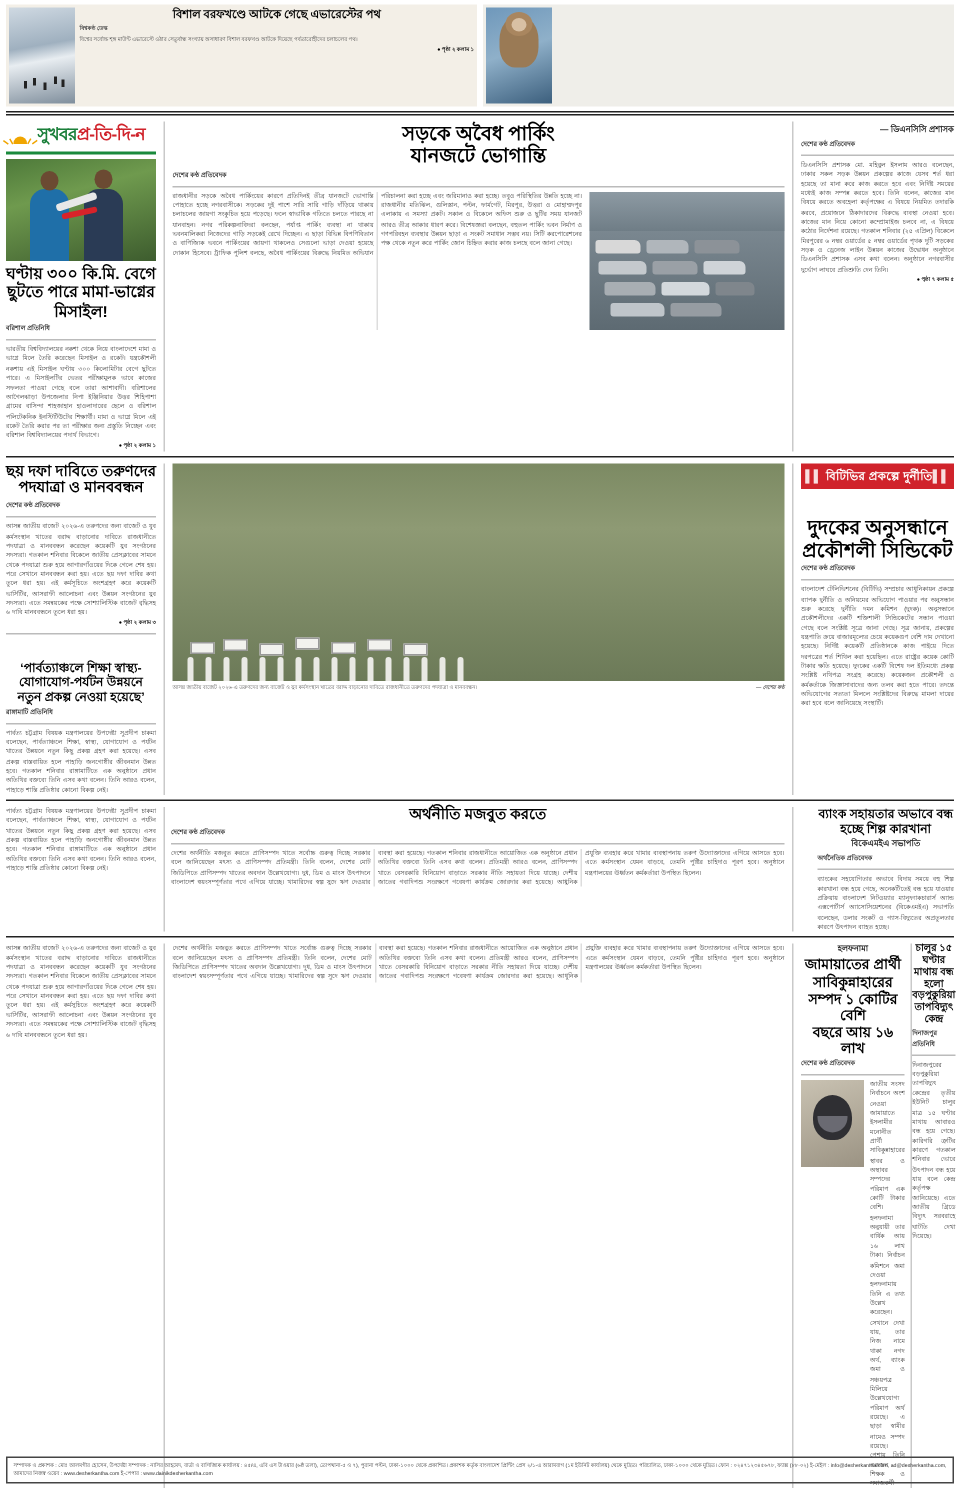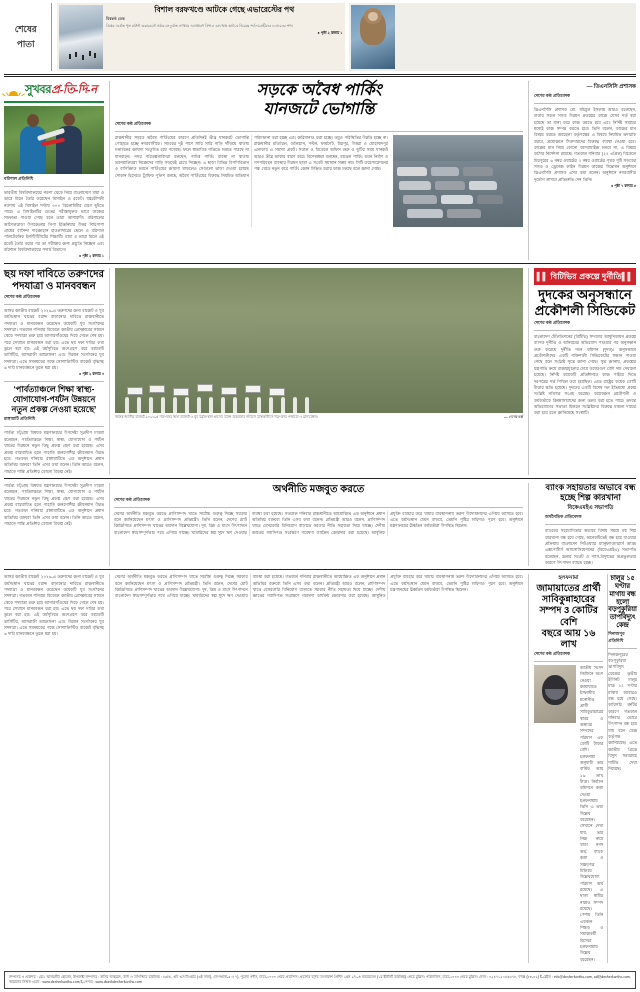--- a/index.html
+++ b/index.html
@@ -37,21 +37,21 @@
   .paper-title {
     font-size: 33px; font-weight: bold; letter-spacing: -1px;
     text-align: center; line-height: 1.0; color: #000;
     padding-top: 3px; font-family: "Liberation Serif", serif;
   }
   .dateline {
     font-size: 5.6px; font-weight: bold; text-align: center; color: #222;
     background: #eef3f7; border-top: 1px solid #9aa; border-bottom: 1px solid #9aa;
     margin-top: 5px; padding: 2px 0;
   }
-  .top-news { flex: 1; display: flex; gap: 4px; }
+  .top-news { flex: 1; display: flex; gap: 4px; font-family: Liberation Serif, serif; }
   .tn-card { flex: 1; display: flex; gap: 3px; background: #f3efe7; padding: 2px; }
   .tn-card.alt { background: #efeee9; }
   .tn-thumb { width: 44px; background: #b9c7d2; position: relative; overflow: hidden; flex: 0 0 44px; }
   .tn-thumb.snow {
     background: linear-gradient(170deg,#cfd9e2 0%,#9fb0bf 40%,#e8edf1 55%,#7f8e9c 100%);
   }
   .tn-thumb.monkey {
     background: linear-gradient(160deg,#6f98bb 0%,#8fb0c9 45%,#3c5f7d 100%);
   }
   .tn-thumb .monkey-body {
@@ -90,21 +90,21 @@
   .sun-icon { width: 18px; height: 11px; position: relative; flex: 0 0 18px; }
   .sun-icon .disc {
     position: absolute; left: 5px; bottom: 0; width: 9px; height: 5px;
     background: #f0a500; border-radius: 9px 9px 0 0;
   }
   .sun-icon .ray {
     position: absolute; bottom: 0; width: 1.2px; height: 4px; background: #f0a500;
     transform-origin: bottom center;
   }
   .sukhobor-title { font-size: 11.5px; font-weight: bold; color: #1a7f3a; letter-spacing: -0.4px; }
-  .sukhobor-title .red { color: #d0232b; font-style: italic; }
+  .sukhobor-title .red { color: #d0232b; }
   .photo {
     width: 100%; background: #bcc8b4; position: relative; overflow: hidden;
   }
   .photo-missile {
     height: 68px;
     background: linear-gradient(165deg,#4e7a3a 0%,#6f9a4e 35%,#3d5c2e 100%);
   }
   .photo-missile .p1, .photo-missile .p2 {
     position: absolute; bottom: 0; width: 26px; height: 48px; border-radius: 10px 10px 0 0;
   }
@@ -175,37 +175,33 @@
   .footer {
     position: absolute; left: 4px; right: 4px; bottom: 3px;
     border: 1px solid #444; padding: 2.5px 4px;
     font-size: 3.5px; line-height: 1.55; color: #333; text-align: justify;
   }
 
   
   .h-sm { font-size: 8.2px; }
   .h-md { font-size: 10px; }
   .h-lg { font-size: 13px; }
-  .h-xl { font-size: 16px; font-style: italic; }
+  .h-xl { font-size: 13px; }
   .center { text-align: center; }
-  .mt2 { margin-top: 2px; } .mt3 { margin-top: 3px; }
+  .mt2 { margin-top: 18px; } .mt3 { margin-top: 3px; }
   .cols2 { column-count: 2; column-gap: 5px; column-rule: 1px solid #ddd; }
   .cols3 { column-count: 3; column-gap: 5px; column-rule: 1px solid #ddd; }
   .attrib { font-size: 5.6px; font-weight: bold; text-align: right; color: #222; margin-top: 1px; }
 </style>
 </head>
 <body>
 
 <div class="page">
 
   <div class="masthead">
-    <div class="flag-left">
-      <div class="l1">শেষের</div>
-      <div class="l2">পাতা</div>
-    </div>
     <div class="top-news">
 
       <div class="tn-card">
         <div class="tn-thumb snow">
           <div class="climbers">
             <i style="left:10px;bottom:2px"></i>
               <i style="left:16px;bottom:4px"></i>
             <i style="left:23px;bottom:1px"></i>
               <i style="left:30px;bottom:5px"></i>
             <i style="left:35px;bottom:3px"></i>
@@ -251,20 +247,21 @@
 
       <div class="photo photo-missile">
         <div class="p1"></div>
           <div class="p2"></div>
         <div class="head1"></div>
           <div class="head2"></div>
         <div class="rocket"></div>
           <div class="rocket2"></div>
       </div>
 
+      <div class="hl sukhobor-hl">ঘণ্টায় ৩০০ কি.মি. বেগে ছুটতে পারে মামা-ভাগ্নের মিসাইল!</div>
       <div class="byline">বরিশাল প্রতিনিধি</div>
       <div class="rule-thin"></div>
       <div class="body-text">ভারতীয় বিশ্ববিদ্যালয়ের নকশা থেকে নিয়ে বাংলাদেশে মামা ও ভাগ্নে মিলে তৈরি করেছেন মিসাইল ও রকেট। যন্ত্রকৌশলী নকশায় এই মিসাইল ঘণ্টায় ৩০০ কিলোমিটার বেগে ছুটতে পারে। এ মিসাইলটির ভেতর পরীক্ষামূলক ভাবে কাজের সফলতা পাওয়া গেছে বলে তারা আশাবাদী। বরিশালের আগৈলঝাড়া উপজেলার নিপা ইঞ্জিনিয়ার উত্তর শিহিপাশা গ্রামের বাসিন্দা শাহজাহান হাওলাদারের ছেলে ও বরিশাল পলিটেকনিক ইনস্টিটিউটের শিক্ষার্থী। মামা ও ভাগ্নে মিলে এই রকেট তৈরি করার পর তা পরীক্ষার জন্য প্রস্তুতি নিচ্ছেন এবং বরিশাল বিশ্ববিদ্যালয়ের পদার্থ বিভাগে।</div>
       <div class="jump">● পৃষ্ঠা ২ কলাম ১</div>
     </div>
 
     <div class="col-mid vrule" style="padding-left:5px">
       <div class="hl h-xl">সড়কে অবৈধ পার্কিং</div>
       <div class="hl h-xl">যানজটে ভোগান্তি</div>
       <div class="byline">দেশের কণ্ঠ প্রতিবেদক</div>
@@ -397,21 +394,21 @@
 
     <div class="col-mid vrule" style="padding-left:5px">
       <div class="body-text cols3">দেশের অর্থনীতি মজবুত করতে প্রাণিসম্পদ খাতে সর্বোচ্চ গুরুত্ব দিচ্ছে সরকার বলে জানিয়েছেন মৎস্য ও প্রাণিসম্পদ প্রতিমন্ত্রী। তিনি বলেন, দেশের মোট জিডিপিতে প্রাণিসম্পদ খাতের অবদান উল্লেখযোগ্য। দুধ, ডিম ও মাংস উৎপাদনে বাংলাদেশ স্বয়ংসম্পূর্ণতার পথে এগিয়ে যাচ্ছে। খামারিদের স্বল্প সুদে ঋণ দেওয়ার ব্যবস্থা করা হয়েছে। গতকাল শনিবার রাজধানীতে আয়োজিত এক অনুষ্ঠানে প্রধান অতিথির বক্তব্যে তিনি এসব কথা বলেন। প্রতিমন্ত্রী আরও বলেন, প্রাণিসম্পদ খাতে বেসরকারি বিনিয়োগ বাড়াতে সরকার নীতি সহায়তা দিয়ে যাচ্ছে। দেশীয় জাতের গবাদিপশু সংরক্ষণে গবেষণা কার্যক্রম জোরদার করা হয়েছে। আধুনিক প্রযুক্তি ব্যবহার করে খামার ব্যবস্থাপনায় তরুণ উদ্যোক্তাদের এগিয়ে আসতে হবে। এতে কর্মসংস্থান যেমন বাড়বে, তেমনি পুষ্টির চাহিদাও পূরণ হবে। অনুষ্ঠানে মন্ত্রণালয়ের ঊর্ধ্বতন কর্মকর্তারা উপস্থিত ছিলেন।</div>
     </div>
 
     <div class="col-right vrule" style="padding-left:5px">
       <div style="display:flex;gap:4px">
         <div style="flex:1.45">
           <div class="center" style="font-size:5.4px;font-weight:bold;color:#222">হলফনামা</div>
           <div class="hl" style="font-size:9.4px">জামায়াতের প্রার্থী সাবিকুন্নাহারের</div>
-          <div class="hl" style="font-size:9.4px">সম্পদ 3 কোটির বেশি</div>
+          <div class="hl" style="font-size:9.4px">সম্পদ ১ কোটির বেশি</div>
           <div class="hl" style="font-size:9.4px">বছরে আয় ১৬ লাখ</div>
           <div class="byline">দেশের কণ্ঠ প্রতিবেদক</div>
           <div class="rule-thin"></div>
           <div style="display:flex;gap:4px">
             <div class="photo-person" style="width:42px;flex:0 0 42px">
               <div class="face"></div>
                 <div class="mask"></div>
             </div>
             <div class="body-text" style="flex:1">জাতীয় সংসদ নির্বাচনে অংশ নেওয়া জামায়াতে ইসলামীর মনোনীত প্রার্থী সাবিকুন্নাহারের স্থাবর ও অস্থাবর সম্পদের পরিমাণ এক কোটি টাকার বেশি। হলফনামা অনুযায়ী তার বার্ষিক আয় ১৬ লাখ টাকা। নির্বাচন কমিশনে জমা দেওয়া হলফনামায় তিনি এ তথ্য উল্লেখ করেছেন। সেখানে দেখা যায়, তার নিজ নামে থাকা নগদ অর্থ, ব্যাংক জমা ও সঞ্চয়পত্র মিলিয়ে উল্লেখযোগ্য পরিমাণ অর্থ রয়েছে। এ ছাড়া স্বামীর নামেও সম্পদ রয়েছে। পেশায় তিনি একজন শিক্ষক ও সমাজকর্মী হিসেবে হলফনামায় উল্লেখ করেছেন।</div>
           </div>

